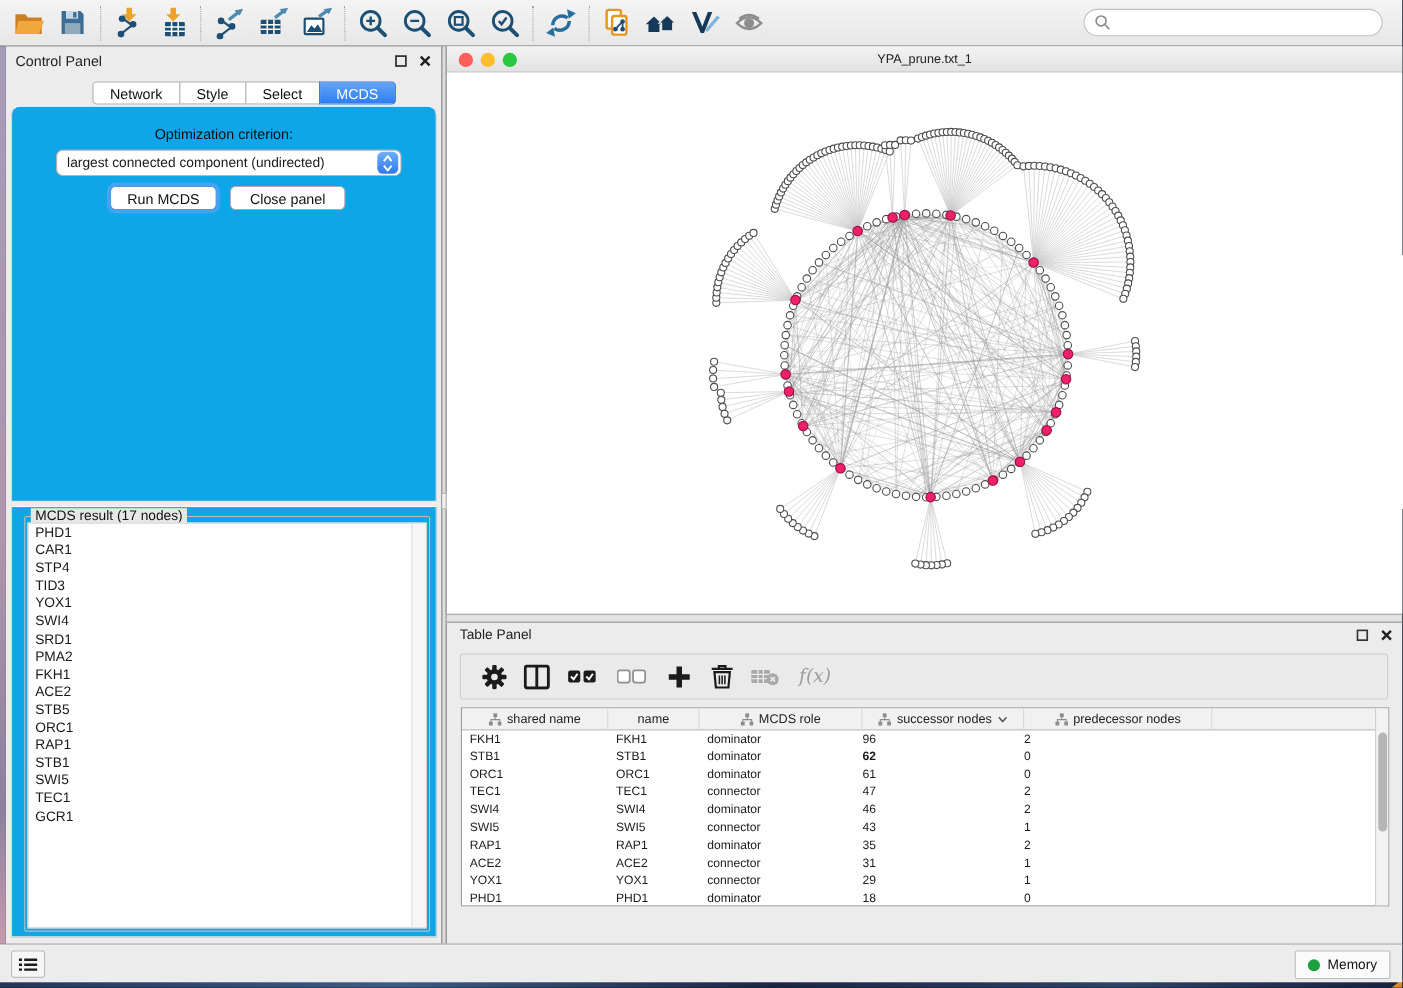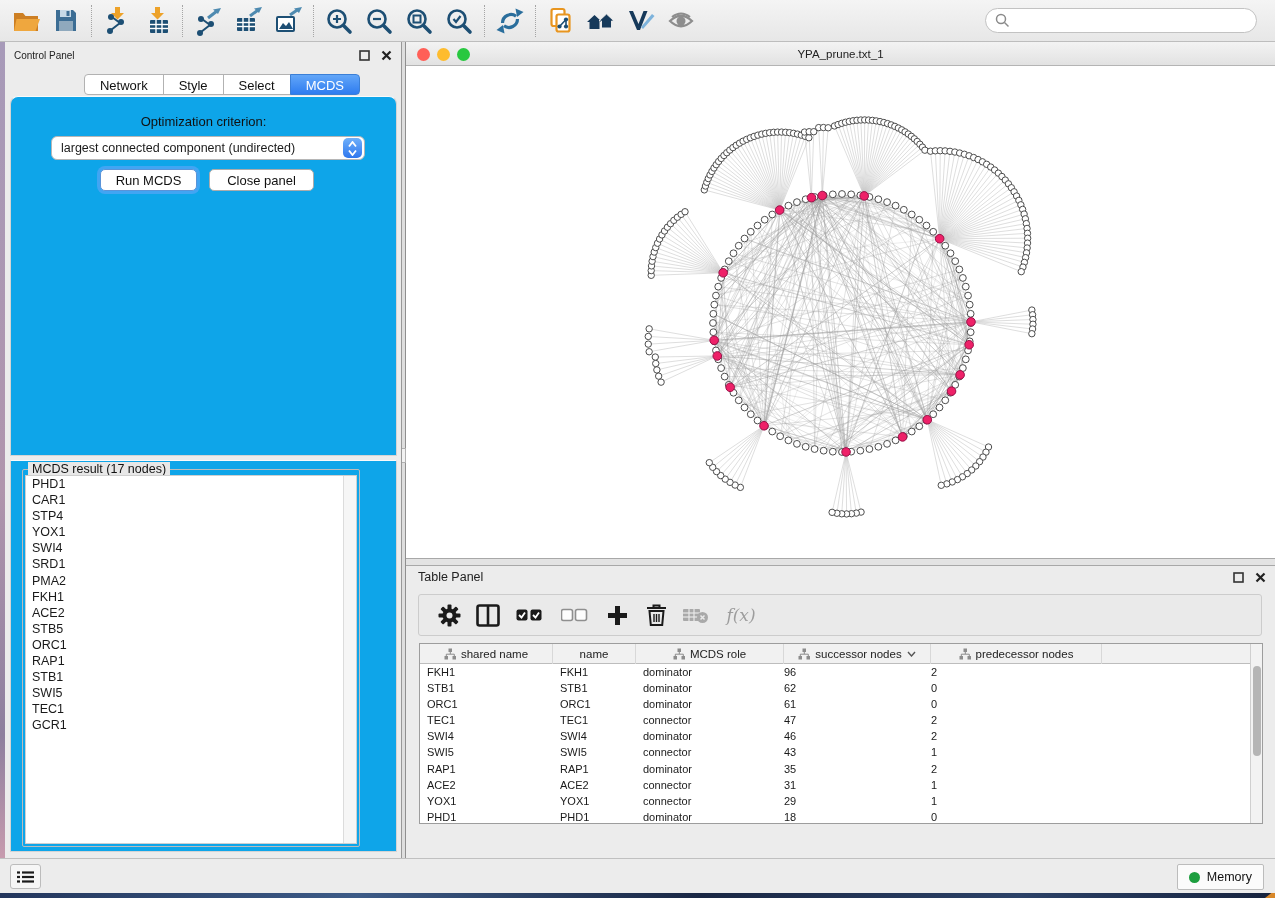--- a/index.html
+++ b/index.html
@@ -20,21 +20,21 @@
     display:flex; align-items:center; padding-left:6px; z-index:10; }
   .tb-icon { width:40px; height:36px; display:flex; align-items:center; justify-content:center; }
   .tb-sep { width:0; height:32px; border-left:1px dotted #a5a5a5; margin:0 5px; }
   .tb-search { margin-left:auto; margin-right:18px; width:272px; height:25px; background:#fff;
     border:1px solid #c2c2c2; border-radius:13px; display:flex; align-items:center; padding:0 9px; }
   .tb-search input { border:none; outline:none; flex:1; font-size:12px; background:transparent; font-family:"Liberation Sans",sans-serif; }
 
   
   .control-panel { position:absolute; left:5px; top:42px; width:397px; height:816px;
     background:#ececec; border-right:1px solid #989898; z-index:5; }
-  .cp-header { height:27px; line-height:27px; padding-left:9px; font-size:10px; color:#222; }
+  .cp-header { height:27px; line-height:27px; padding-left:9px; font-size:13px; color:#222; }
   .win-btns { position:absolute; top:7px; right:8px; display:flex; gap:9px; }
   .wb { width:13px; height:13px; display:flex; align-items:center; justify-content:center; color:#333; }
   .cp-tabs { position:absolute; top:32px; left:0; right:0; display:flex; justify-content:center;padding-left:39px; }
   .seg-tab { height:21px; line-height:21px; padding:0 15px; font-size:13px; background:#fff;
     border:1px solid #b2b2b2; margin-left:-1px; color:#111; text-align:center; }
   .seg-tab:first-child { border-radius:4px 0 0 4px; }
   .seg-tab:last-child { border-radius:0 4px 4px 0; }
   .seg-tab.active { background:linear-gradient(#62a6f8,#2e7cf0); color:#fff; border-color:#3b7fd6; }
   .cp-box { position:absolute; left:5px; width:387px; background:#0ea5e9;
     border:1px solid #d4d4d4; border-top-color:#fafafa; }
@@ -44,21 +44,21 @@
   .opt-select { position:absolute; left:40px; top:39px; width:314px; height:24px; background:#fff;
     border:1px solid #b6b6b6; border-radius:6px; display:flex; align-items:center; }
   .opt-select .val { flex:1; padding-left:9px; font-size:12.5px; white-space:nowrap; }
   .stepper { width:19px; height:20px; margin-right:2px; border-radius:5px;
     background:linear-gradient(#6fb0fa,#2f77ee); display:flex; flex-direction:column;
     align-items:center; justify-content:center; gap:1px; }
   .btn-row { position:absolute; top:72px; left:0; right:0; }
   .mac-btn { position:absolute; height:22px; background:#fff; border:1px solid #ababab;
     border-radius:5px; font-size:13px; color:#111; text-align:center; line-height:21px; }
   .mac-btn.focus { box-shadow:0 0 0 3px rgba(100,165,250,.6); border-color:#5a93d8; }
-  .fieldset { position:absolute; left:11px; top:8px; width:338px; height:378px;
+  .fieldset { position:absolute; left:11px; top:8px; width:369px; height:378px;
     border:1px solid #bcbcbc; border-radius:2px; }
   .fieldset .legend { position:absolute; top:-8px; left:5px; background:#e7e7e7;
     padding:0 4px; font-size:12.5px; color:#111; }
   .mcds-list { position:absolute; left:2px; right:2px; top:5px; bottom:2px; background:#fff;
     border:1px solid #cfcfcf; overflow:hidden; }
   .mcds-list .item { padding-left:6px; height:16.1px; line-height:16.1px; font-size:12.5px; }
   .list-track { position:absolute; right:0; top:0; bottom:0; width:13px; background:#f6f6f6;
     border-left:1px solid #dcdcdc; }
 
   
@@ -309,20 +309,21 @@
   </div>
 
   <div class="cp-box cp-box2">
     <div class="fieldset">
       <span class="legend">MCDS result (17 nodes)</span>
       <div class="mcds-list" id="mcds-list">
         <div class="list-track"></div>
       <div class="item">PHD1</div>
           <div class="item">CAR1</div>
           <div class="item">STP4</div>
+          <div class="item">TID3</div>
           <div class="item">YOX1</div>
           <div class="item">SWI4</div>
           <div class="item">SRD1</div>
           <div class="item">PMA2</div>
           <div class="item">FKH1</div>
           <div class="item">ACE2</div>
           <div class="item">STB5</div>
           <div class="item">ORC1</div>
           <div class="item">RAP1</div>
           <div class="item">STB1</div>
@@ -1292,21 +1293,21 @@
             <div class="td left" style="width: 133px;">FKH1</div>
             <div class="td left" style="width: 83px;">FKH1</div>
             <div class="td left" style="width: 148px;">dominator</div>
             <div class="td right" style="width: 147px;">96</div>
             <div class="td right" style="width: 171px;">2</div>
           </div>
           <div class="tr">
             <div class="td left" style="width: 133px;">STB1</div>
             <div class="td left" style="width: 83px;">STB1</div>
             <div class="td left" style="width: 148px;">dominator</div>
-            <div class="td right" style="width: 147px;">62</div>
+            <div class="td right" style="width: 147px; font-weight: bold;">62</div>
             <div class="td right" style="width: 171px;">0</div>
           </div>
           <div class="tr">
             <div class="td left" style="width: 133px;">ORC1</div>
             <div class="td left" style="width: 83px;">ORC1</div>
             <div class="td left" style="width: 148px;">dominator</div>
             <div class="td right" style="width: 147px;">61</div>
             <div class="td right" style="width: 171px;">0</div>
           </div>
           <div class="tr">

